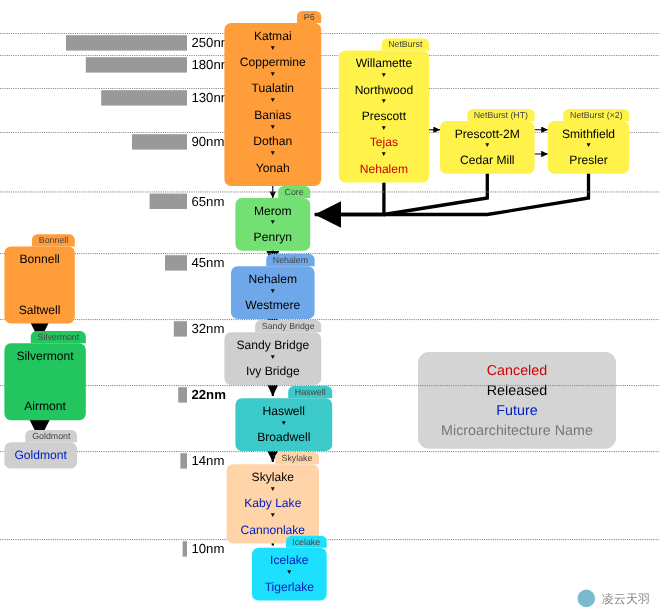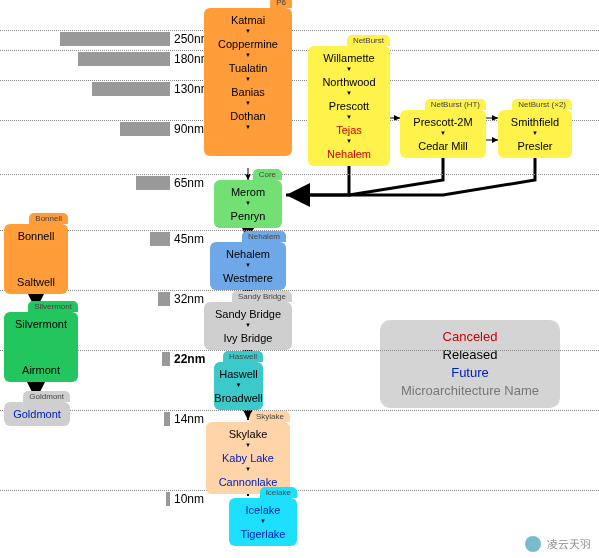--- a/index.html
+++ b/index.html
@@ -116,32 +116,33 @@
     <div class="node-label" style="left: 174px; top: 292px; width: 30px; text-align: left;">32nm</div>
     <div class="dotted-line" style="top: 350px;"></div>
     <div class="node-bar" style="left: 162px; top: 352px; width: 8px;"></div>
     <div class="node-label" style="left: 174px; top: 352px; width: 30px; text-align: left; font-weight: bold;">22nm</div>
     <div class="dotted-line" style="top: 410px;"></div>
     <div class="node-bar" style="left: 164px; top: 412px; width: 6px;"></div>
     <div class="node-label" style="left: 174px; top: 412px; width: 30px; text-align: left;">14nm</div>
     <div class="dotted-line" style="top: 490px;"></div>
     <div class="node-bar" style="left: 166px; top: 492px; width: 4px;"></div>
     <div class="node-label" style="left: 174px; top: 492px; width: 30px; text-align: right;">10nm</div>
-    <div class="group c-orange" style="left: 204px; top: 8px; width: 88px; min-height: 148px; padding: 4px 2px;">
+    <div class="group c-orange" style="left: 204px; top: 21px; width: 88px; min-height: 148px; padding: 4px 2px;">
       <div class="group-tab c-orange">P6</div>
       <div class="item released">Katmai</div>
       <div class="tri"></div>
       <div class="item released">Coppermine</div>
       <div class="tri"></div>
       <div class="item released">Tualatin</div>
       <div class="tri"></div>
       <div class="item released">Banias</div>
       <div class="tri"></div>
       <div class="item released">Dothan</div>
       <div class="tri"></div>
+      <div class="item released">Yonah</div>
     </div>
     <div class="group c-yellow" style="left: 308px; top: 46px; width: 82px; min-height: 120px; padding: 4px 2px;">
       <div class="group-tab c-yellow">NetBurst</div>
       <div class="item released">Willamette</div>
       <div class="tri"></div>
       <div class="item released">Northwood</div>
       <div class="tri"></div>
       <div class="item released">Prescott</div>
       <div class="tri"></div>
       <div class="item canceled">Tejas</div>
@@ -171,21 +172,21 @@
       <div class="item released">Nehalem</div>
       <div class="tri"></div>
       <div class="item released">Westmere</div>
     </div>
     <div class="group c-grey" style="left: 204px; top: 302px; width: 88px; min-height: 44px; padding: 4px 2px;">
       <div class="group-tab c-grey">Sandy Bridge</div>
       <div class="item released">Sandy Bridge</div>
       <div class="tri"></div>
       <div class="item released">Ivy Bridge</div>
     </div>
-    <div class="group c-teal" style="left: 214px; top: 362px; width: 49px; min-height: 44px; padding: 4px 0;">
+    <div class="group c-teal" style="left: 214px; top: 362px; width: 88px; min-height: 44px; padding: 4px 18px;">
       <div class="group-tab c-teal">Haswell</div>
       <div class="item released">Haswell</div>
       <div class="tri"></div>
       <div class="item released">Broadwell</div>
     </div>
     <div class="group c-peach" style="left: 206px; top: 422px; width: 84px; min-height: 58px; padding: 4px 2px;">
       <div class="group-tab c-peach">Skylake</div>
       <div class="item released">Skylake</div>
       <div class="tri"></div>
       <div class="item future">Kaby Lake</div>

